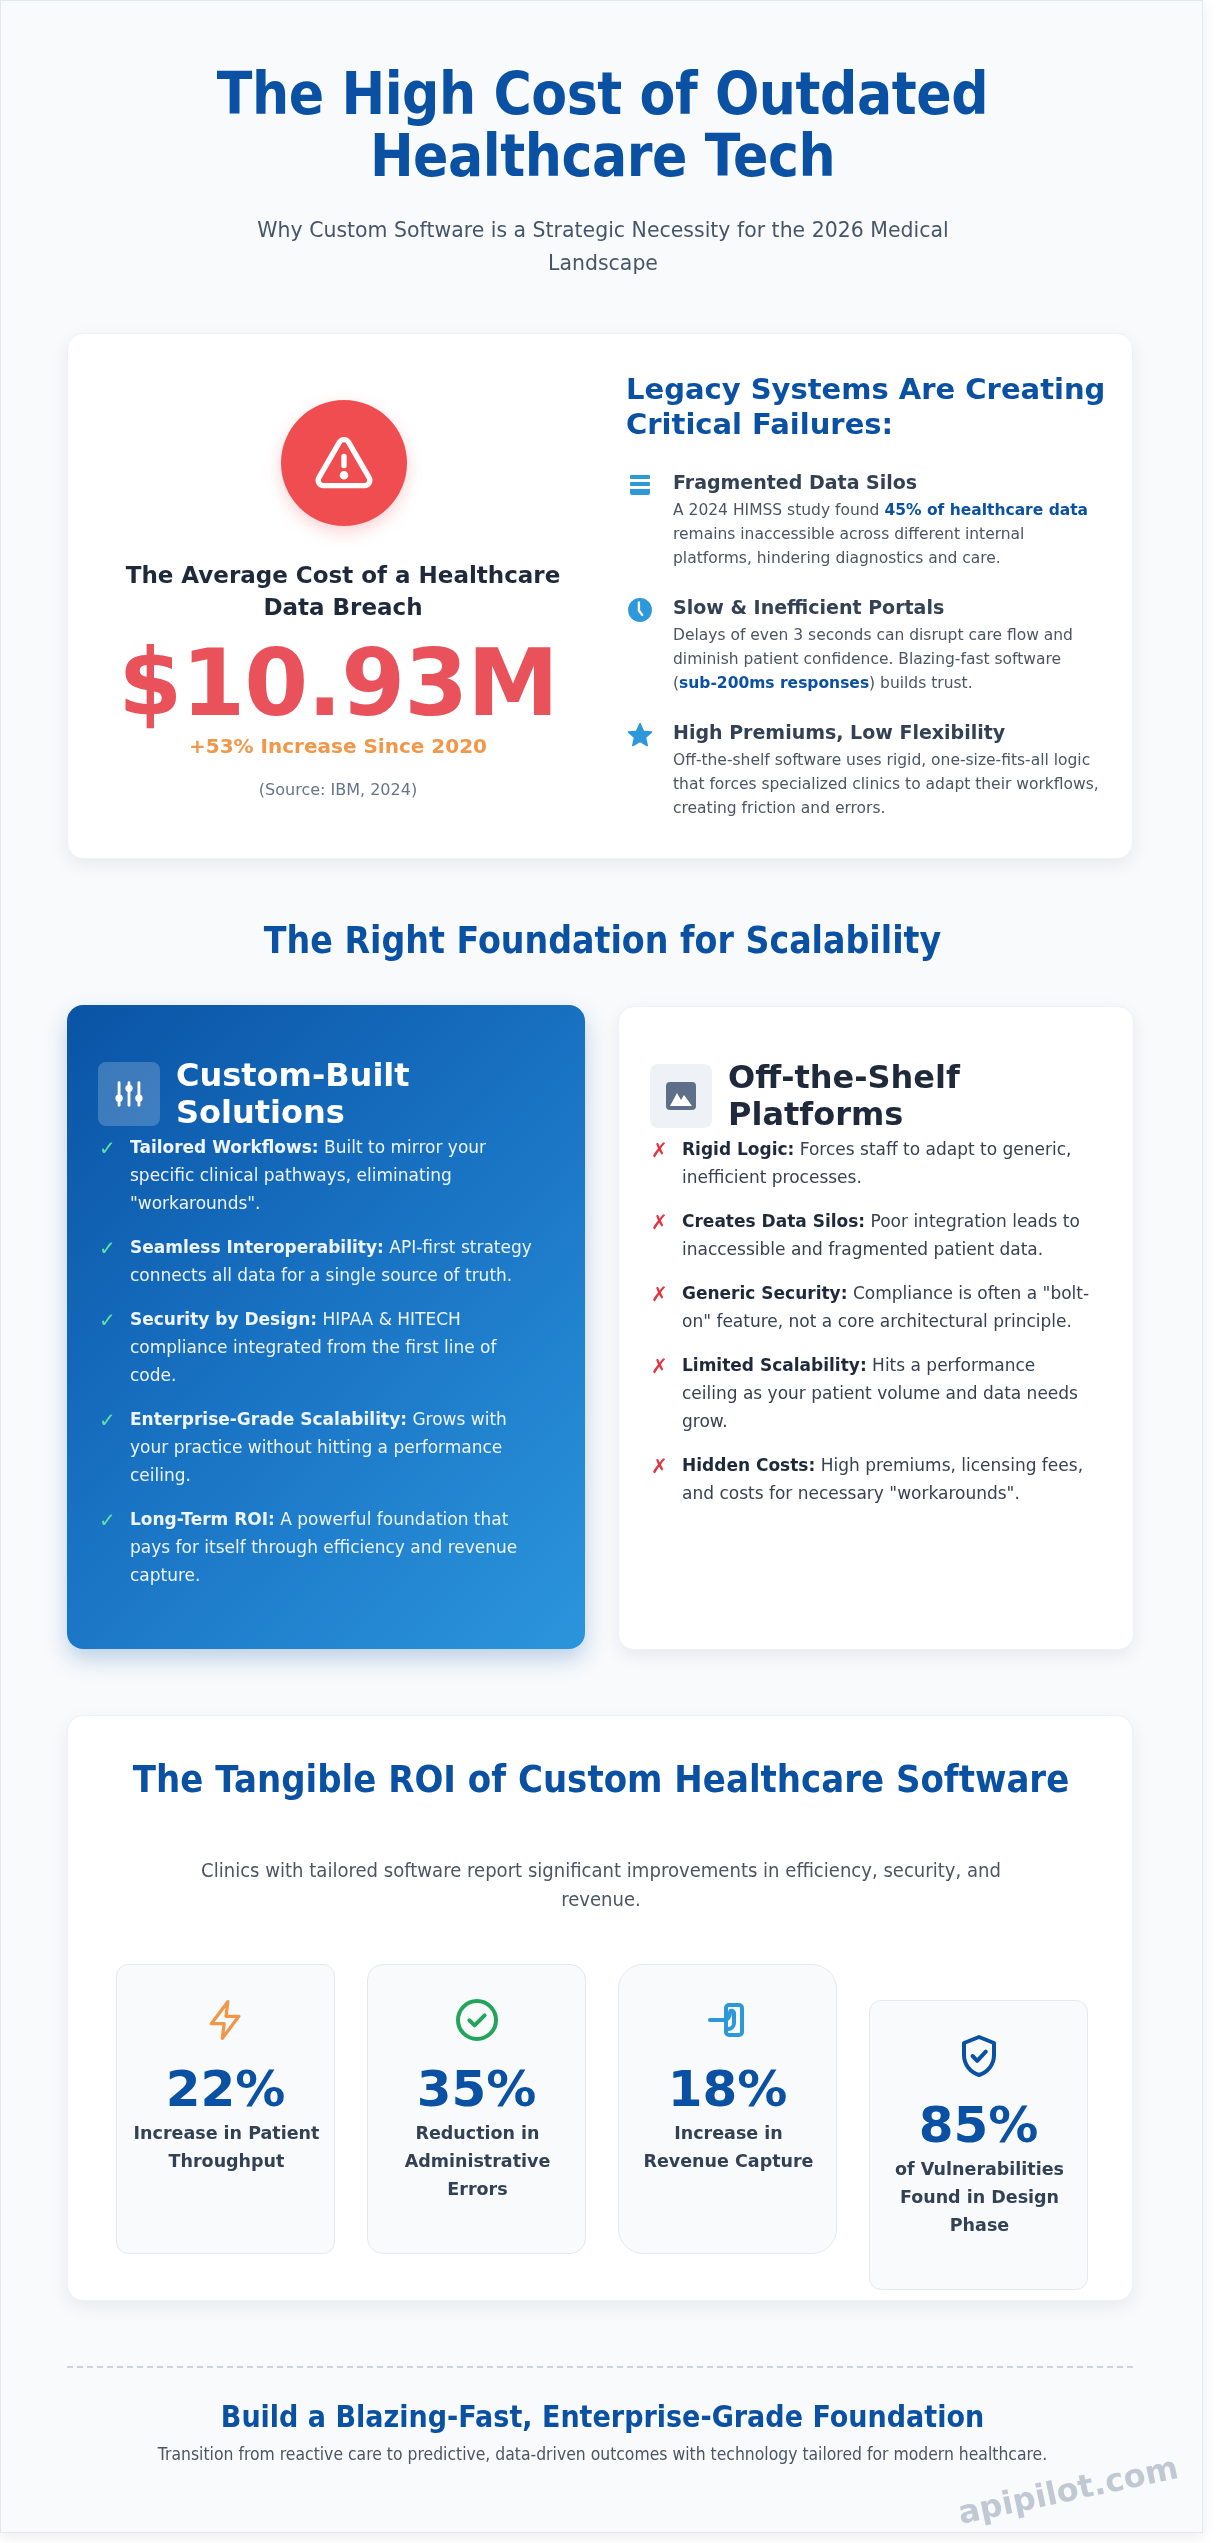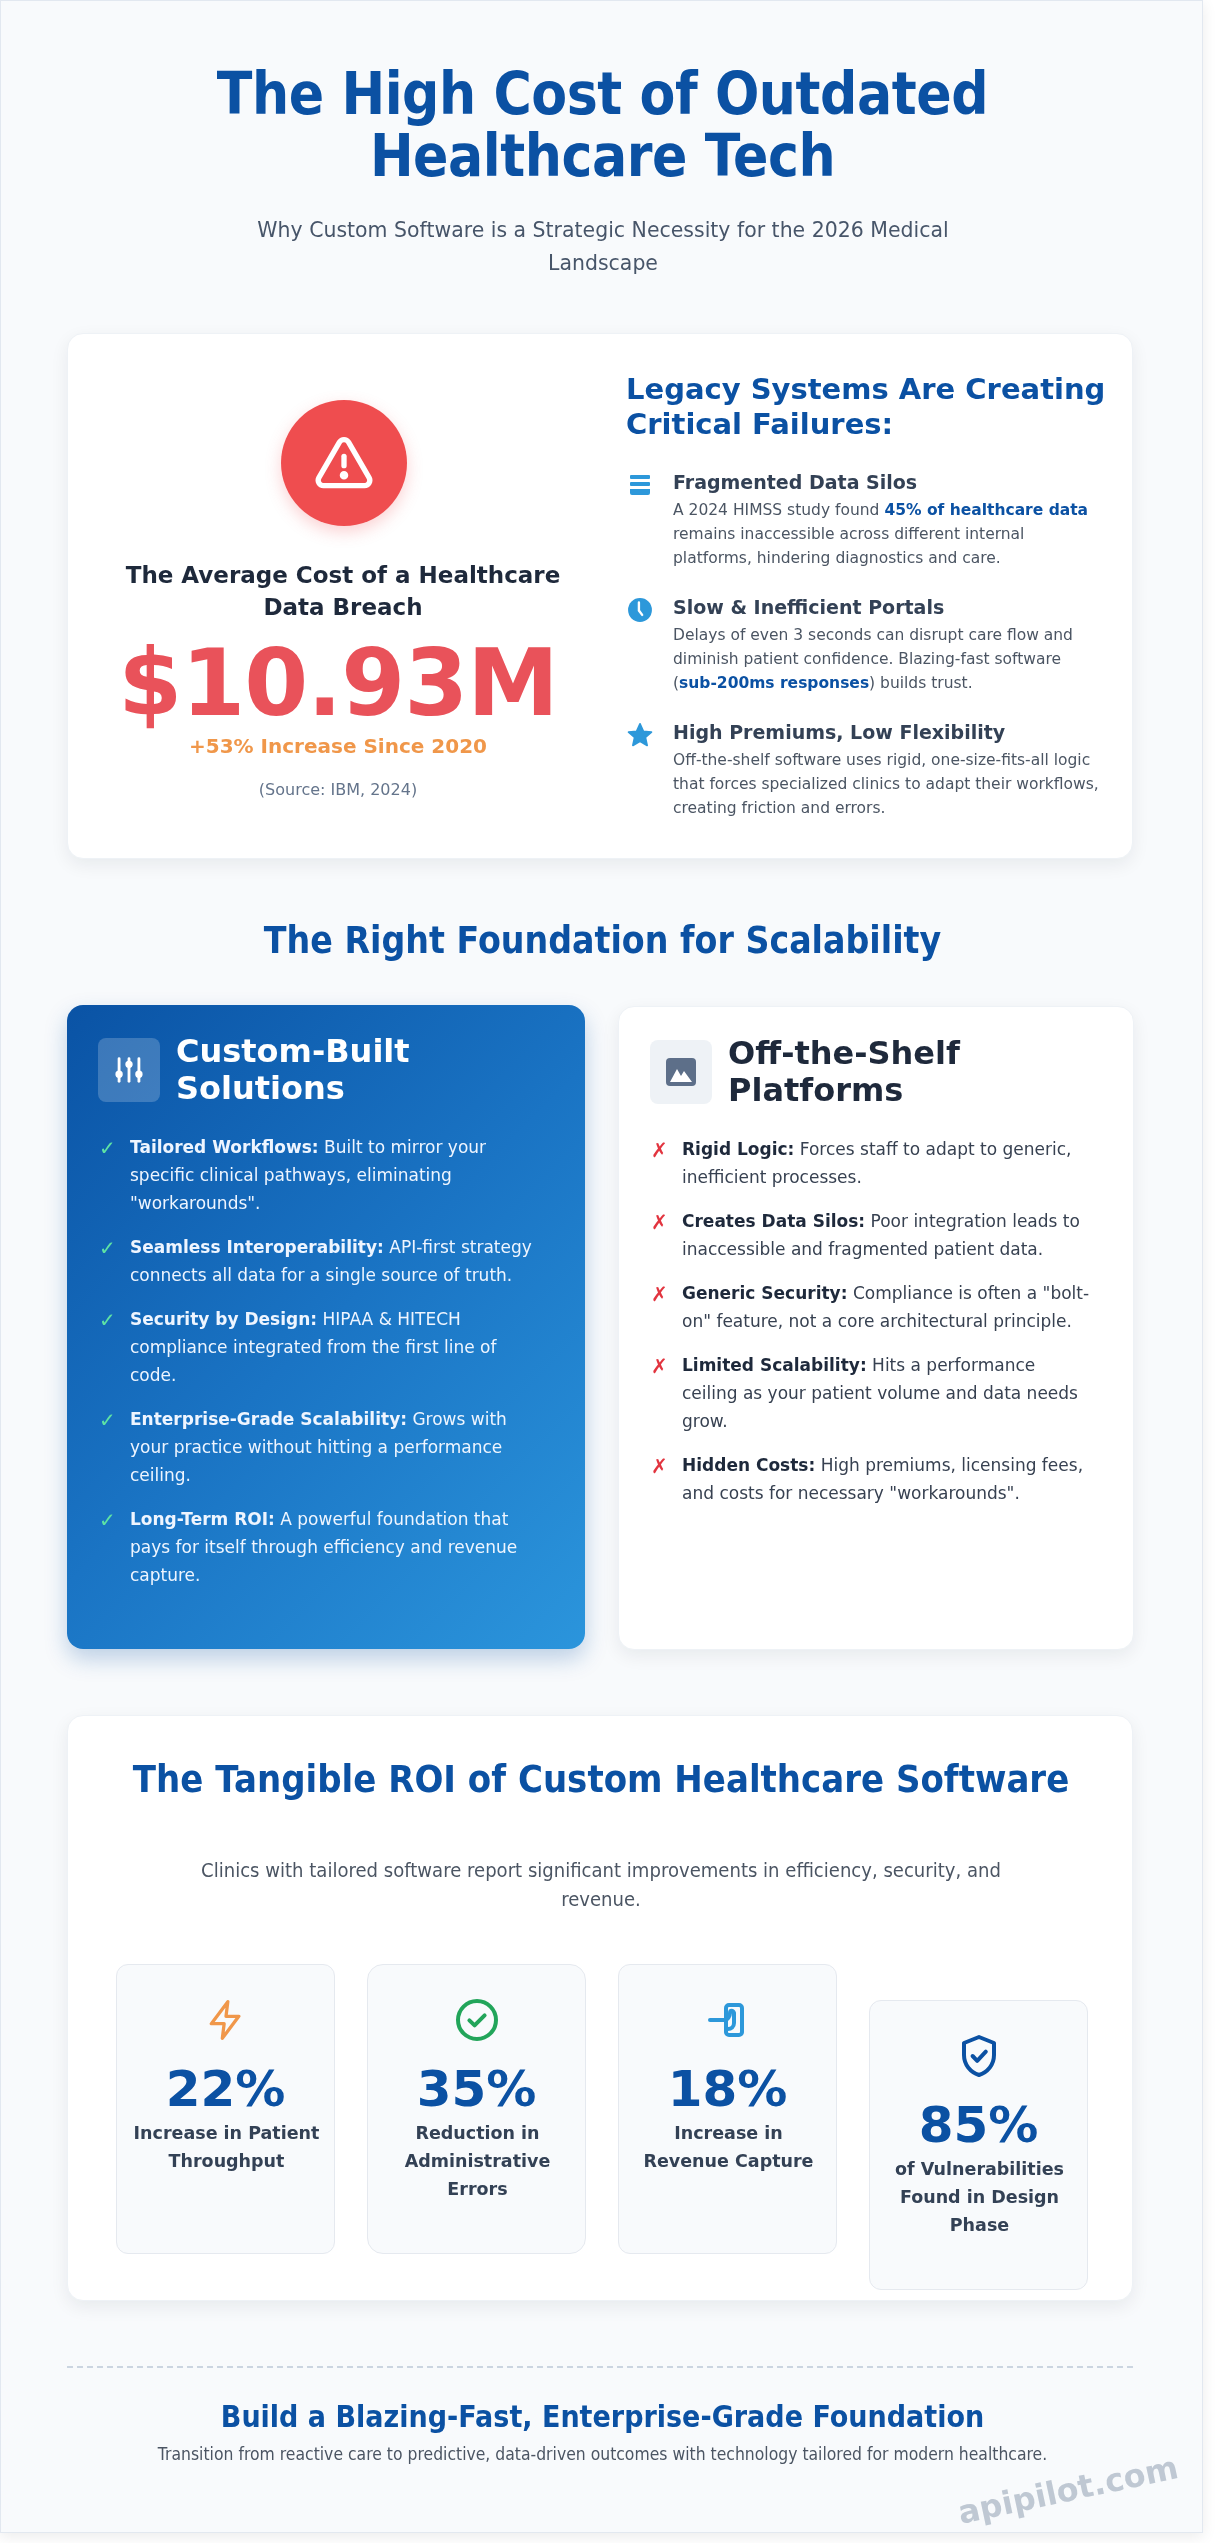--- a/index.html
+++ b/index.html
@@ -44,21 +44,21 @@
     .hl { font-weight: bold; color: #0b51a3; }
 
     
     .section2-title { position: absolute; left: 0; top: 918px; width: 1203px; text-align: center; font-weight: bold; font-size: 37px; color: #0b51a3; transform: scaleX(0.9); }
     #custom-card {
       position: absolute; left: 66px; top: 1004px; width: 518px; height: 644px; border-radius: 16px;
       background: linear-gradient(135deg, #0a53a5 0%, #1a74c4 50%, #2b95dc 100%);
       box-shadow: 0 10px 22px rgba(10,83,165,0.25); color: #ffffff;
     }
     #shelf-card { left: 617px; top: 1005px; width: 516px; height: 644px; }
-    .cmp-head { position: absolute; left: 31px; top: 28px; display: flex; align-items: center; }
+    .cmp-head { position: absolute; left: 31px; top: 52px; display: flex; align-items: center; }
     .cmp-icon-box { width: 62px; height: 64px; border-radius: 8px; display: flex; align-items: center; justify-content: center; }
     .cmp-title { margin-left: 16px; font-weight: bold; font-size: 32px; line-height: 37px; }
     .cmp-list { position: absolute; left: 32px; top: 128px; width: 440px; list-style: none; }
     .cmp-item { position: relative; padding-left: 31px; font-size: 17px; line-height: 28px; margin-bottom: 16px; }
     .cmp-mark { position: absolute; left: 0; top: 1px; font-size: 20px; }
     .custom-mark { color: #5ee3a4; }
     .shelf-mark { color: #e2343f; font-style: italic; }
     .cmp-item b { font-weight: bold; }
     #custom-card .cmp-item { color: #eef5ff; }
     #shelf-card .cmp-item { color: #374151; }
@@ -204,21 +204,21 @@
       <div class="stat-icon">
         <svg width="48" height="48" viewBox="0 0 24 24" fill="none" stroke="#22a55a" stroke-width="2" stroke-linecap="round" stroke-linejoin="round">
             <circle cx="12" cy="12" r="9.5"></circle>
             <path d="M8.2 12.2l2.6 2.5 5-5"></path>
           </svg>
       </div>
       <div class="stat-value">35%</div>
       <div class="stat-label">Reduction in Administrative Errors</div>
     </div>
 
-    <div class="stat" style="left: 550px;">
+    <div class="stat" style="left: 550px; border-radius: 25px;">
       <div class="stat-icon">
         <svg width="40" height="38" viewBox="0 0 40 38">
             <rect x="18" y="4" width="16" height="30" rx="3" fill="none" stroke="#2d98da" stroke-width="4"></rect>
             <path d="M2 19 H16 C20 19 22 15 22 12 C22 9 25 9 26 12 L26 22 C26 26 23 28 20 28" fill="none" stroke="#2d98da" stroke-width="4" stroke-linecap="round"></path>
           </svg>
       </div>
       <div class="stat-value">18%</div>
       <div class="stat-label">Increase in Revenue Capture</div>
     </div>
 

